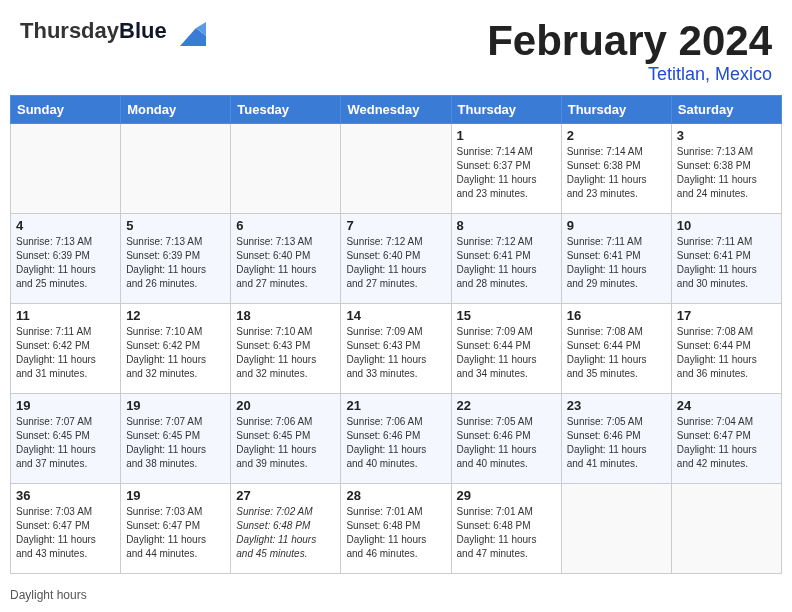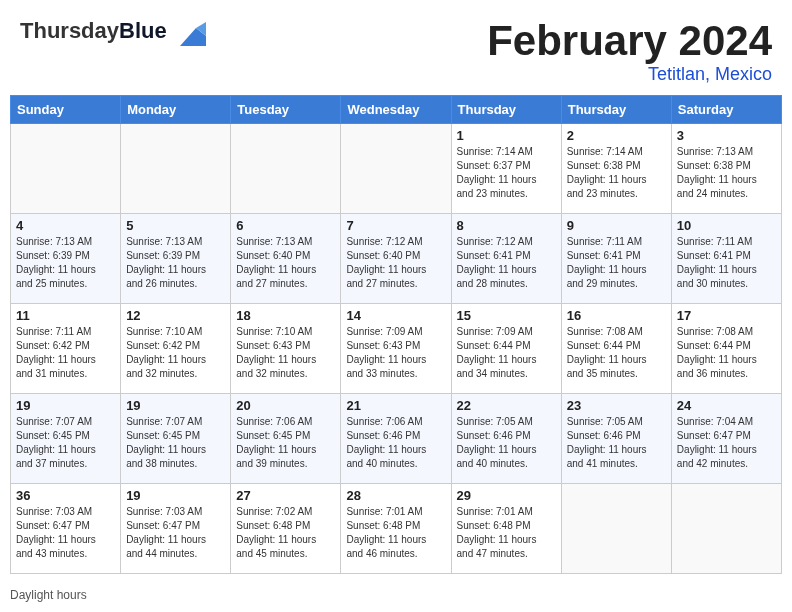--- a/index.html
+++ b/index.html
@@ -291,21 +291,21 @@
 Daylight: 11 hours and 43 minutes.</div>
           </td>
           <td class="cal-cell">
             <span class="cell-date">19</span>
             <div class="cell-info" style="white-space: pre-wrap;">Sunrise: 7:03 AM
 Sunset: 6:47 PM
 Daylight: 11 hours and 44 minutes.</div>
           </td>
           <td class="cal-cell">
             <span class="cell-date">27</span>
-            <div class="cell-info" style="white-space: pre-wrap;">Sunrise: 7:02 AM
+            <div class="cell-info" style="white-space: pre-wrap; font-style: italic;">Sunrise: 7:02 AM
 Sunset: 6:48 PM
 Daylight: 11 hours and 45 minutes.</div>
           </td>
           <td class="cal-cell">
             <span class="cell-date">28</span>
             <div class="cell-info" style="white-space: pre-wrap;">Sunrise: 7:01 AM
 Sunset: 6:48 PM
 Daylight: 11 hours and 46 minutes.</div>
           </td>
           <td class="cal-cell">

